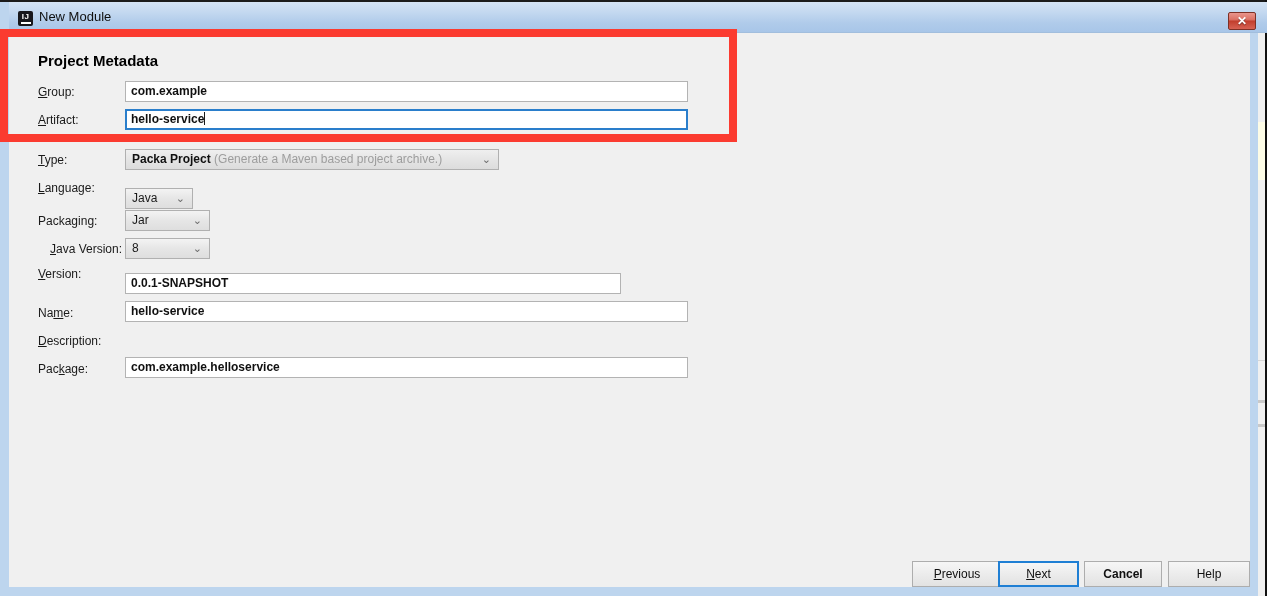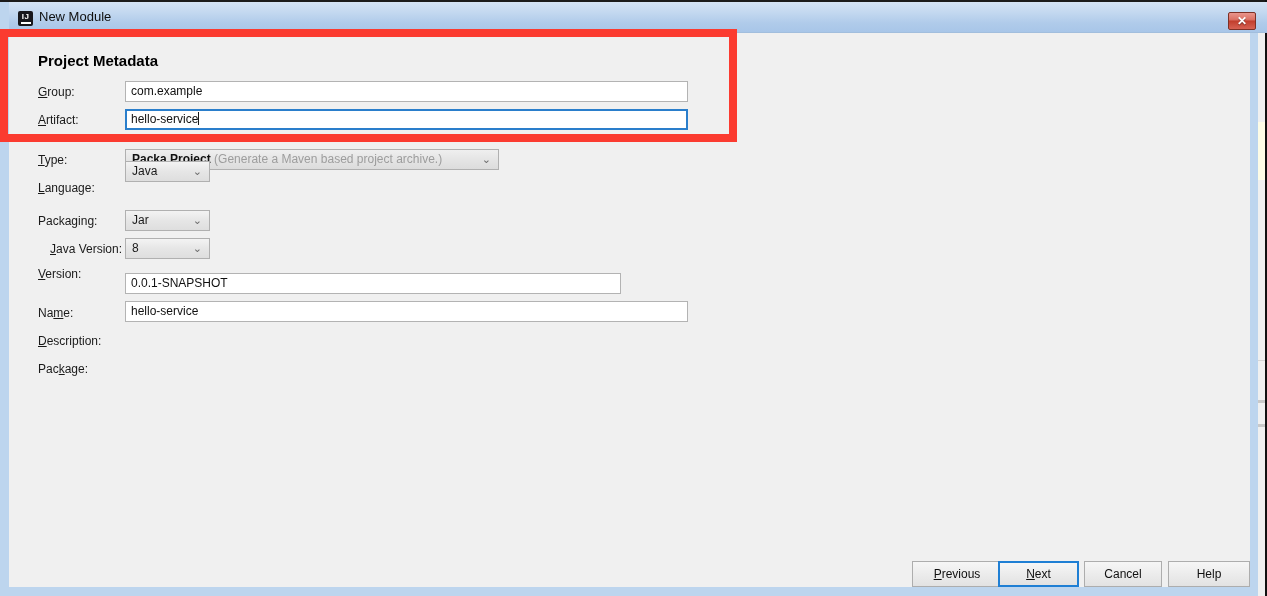--- a/index.html
+++ b/index.html
@@ -167,20 +167,21 @@
     background: #ffffff;
     border: 1px solid #b3b3b3;
     box-sizing: border-box;
     height: 21px;
     font-size: 12px;
     color: #101010;
     line-height: 19px;
     padding-left: 5px;
     white-space: nowrap;
     overflow: hidden;
+    font-weight: bold;
   }
   .textfield.focused {
     border: 1px solid #2a7ecb;
     box-shadow: inset 0 0 0 1px #2a7ecb;
   }
   .caret {
     display: inline-block;
     width: 1px;
     height: 13px;
     background: #1a1a1a;
@@ -278,43 +279,44 @@
       <div class="row-label" style="left:29px; top:52px;"><span class="mn">G</span><span>roup:</span></div>
       <div class="textfield" style="left:116px; top:48px; width:563px;">com.example</div>
 
       <div class="row-label" style="left:29px; top:80px;"><span class="mn">A</span><span>rtifact:</span></div>
       <div class="textfield focused" style="left:116px; top:76px; width:563px;"><span>hello-service</span><span class="caret"></span></div>
 
       <div class="row-label" style="left:29px; top:120px;"><span class="mn">T</span><span>ype:</span></div>
       <div class="combo disabled" style="left:116px; top:116px; width:374px;"><span class="strong">Packa Project</span> <span class="hint">(Generate a Maven based project archive.)</span><span class="chev">⌄</span></div>
 
       <div class="row-label" style="left:29px; top:148px;text-align:center;"><span class="mn">L</span><span>anguage:</span></div>
-      <div class="combo" style="left:116px; top:128px; width:85px;"><span>Java</span><span class="chev">⌄</span></div>
+      <div class="combo" style="left:116px; top:155px; width:68px;"><span>Java</span><span class="chev">⌄</span></div>
 
       <div class="row-label" style="left:29px; top:181px;"><span>Packa</span><span class="mn">g</span><span>ing:</span></div>
       <div class="combo" style="left:116px; top:177px; width:85px;"><span>Jar</span><span class="chev">⌄</span></div>
 
       <div class="row-label" style="left:41px; top:209px;"><span class="mn">J</span><span>ava Version:</span></div>
       <div class="combo" style="left:116px; top:205px; width:85px;"><span>8</span><span class="chev">⌄</span></div>
 
       <div class="row-label" style="left:29px; top:234px;"><span class="mn">V</span><span>ersion:</span></div>
       <div class="textfield" style="left:116px; top:240px; width:496px;">0.0.1-SNAPSHOT</div>
 
       <div class="row-label" style="left:29px; top:273px;"><span>Na</span><span class="mn">m</span><span>e:</span></div>
       <div class="textfield" style="left:116px; top:268px; width:563px;">hello-service</div>
 
       <div class="row-label" style="left:29px; top:301px;"><span class="mn">D</span><span>escription:</span></div>
 
       <div class="row-label" style="left:29px; top:329px;"><span>Pac</span><span class="mn">k</span><span>age:</span></div>
+      <div class="textfield" style="left:116px; top:324px; width:563px;">com.example.helloservice</div>
 
       <div class="dlg-button" style="left:903px; top:528px; width:90px;"><span class="mn">P</span><span>revious</span></div>
 
       <div class="dlg-button default" style="left:989px; top:528px; width:81px;"><span class="mn">N</span><span>ext</span></div>
 
-      <div class="dlg-button" style="left:1075px; top:528px; width:78px;">Cancel</div>
+      <div class="dlg-button" style="left:1075px; top:528px; width:78px;font-weight:bold;">Cancel</div>
 
       <div class="dlg-button" style="left:1159px; top:528px; width:82px;">Help</div>
 
     </div>
   </div>
 
   <div id="red-box"></div>
 
 </div>
 

